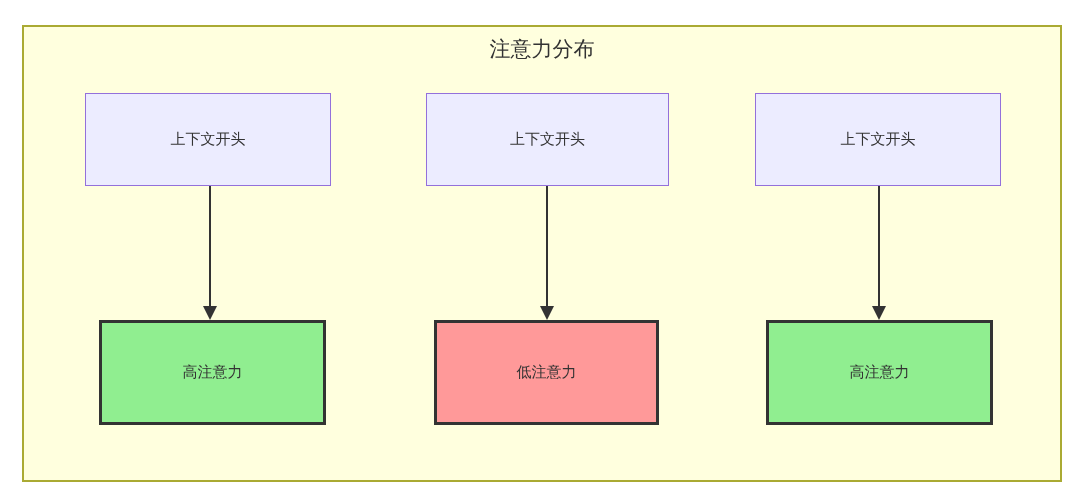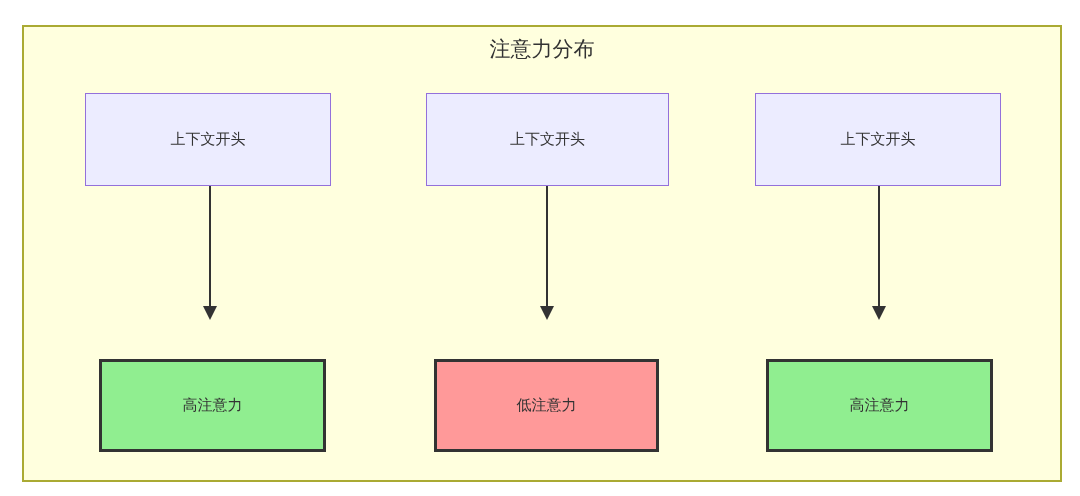--- a/index.html
+++ b/index.html
@@ -49,22 +49,21 @@
   }
   .src {
     background: var(--source-fill);
     border: 1px solid var(--source-border);
     top: 66px;
     height: 93px;
   }
   .dst {
     border: 3px solid var(--target-border);
     top: 293px;
-    height: 93px;
-    margin-top: 39px;
+    height: 105px;
   }
   .dst[data-type="high"] { background: var(--high-fill); }
   .dst[data-type="low"]  { background: var(--low-fill); font-family: Liberation Serif, serif; }
 
   #src-1 { left: 61px;  width: 246px; }
   #src-2 { left: 402px; width: 243px; }
   #src-3 { left: 731px; width: 246px; }
   #dst-1 { left: 75px;  width: 227px; }
   #dst-2 { left: 410px; width: 225px; }
   #dst-3 { left: 742px; width: 227px; }

